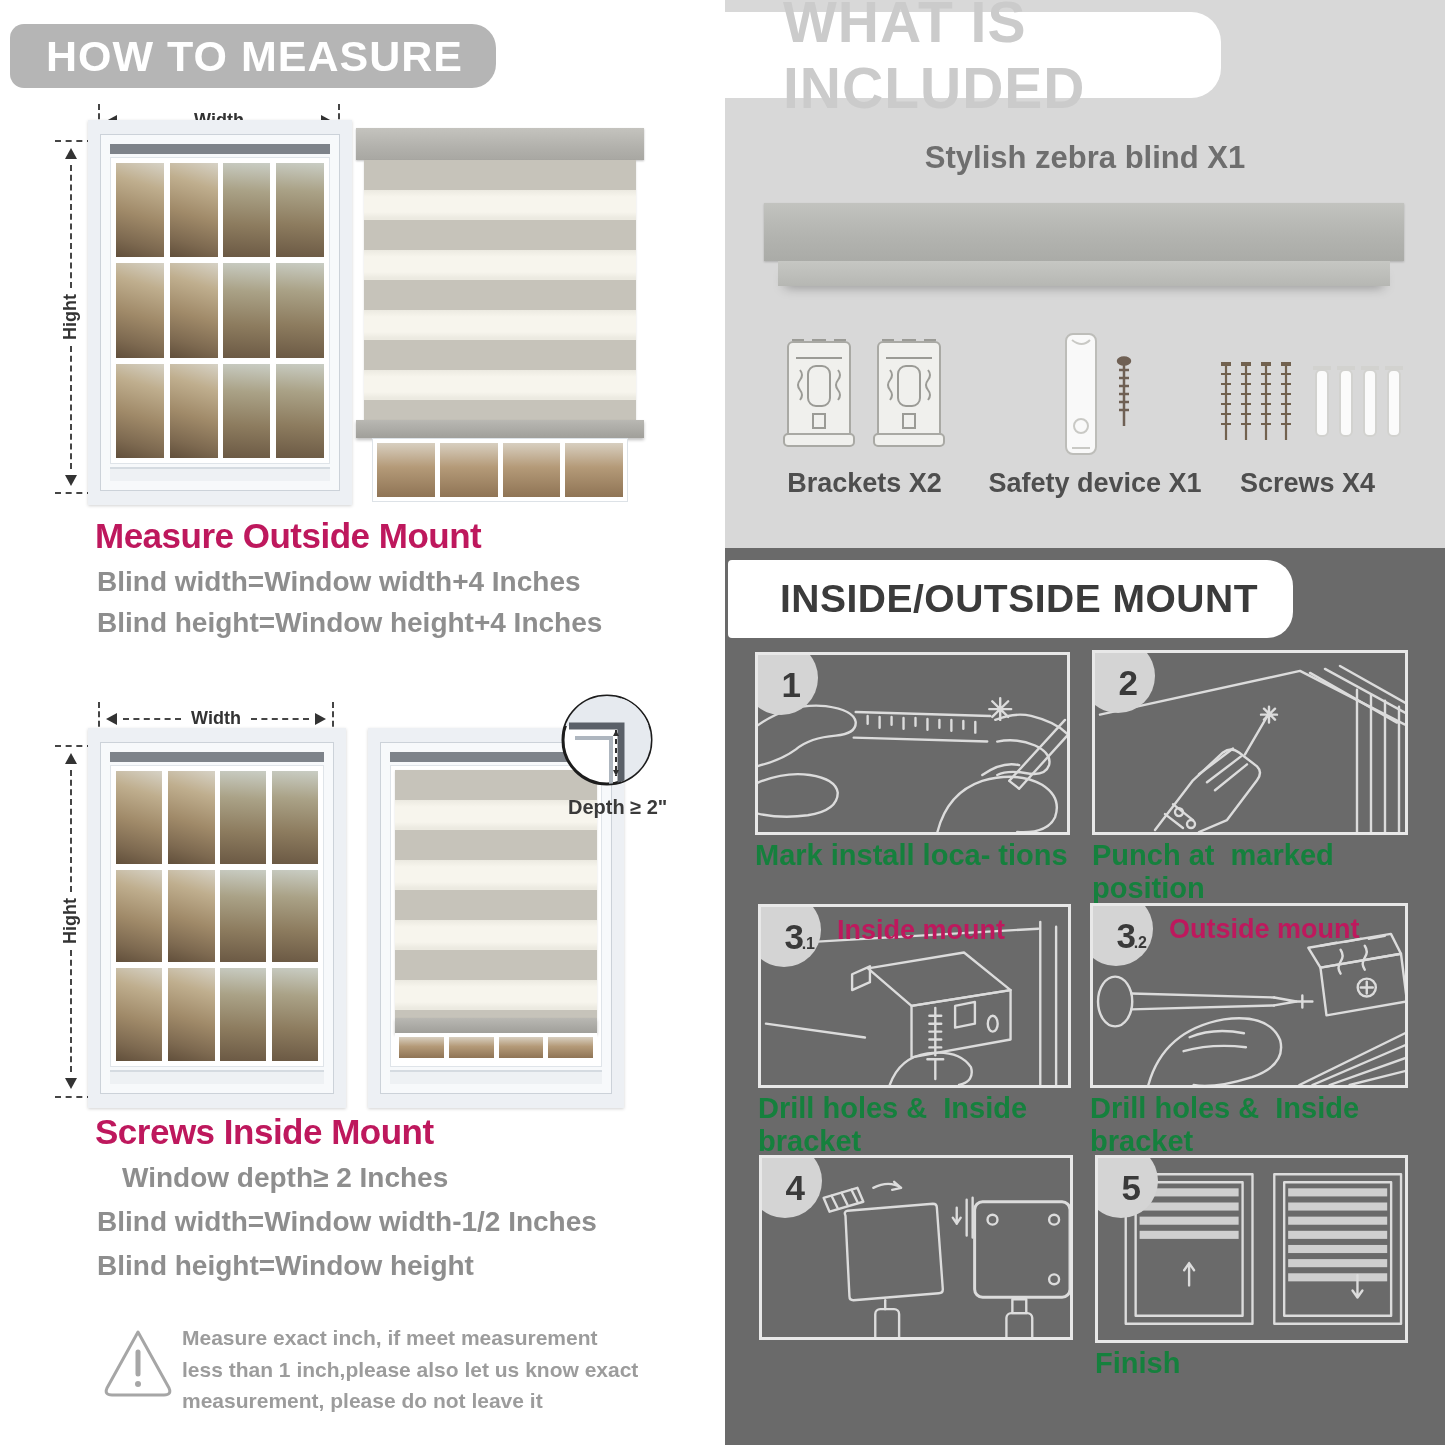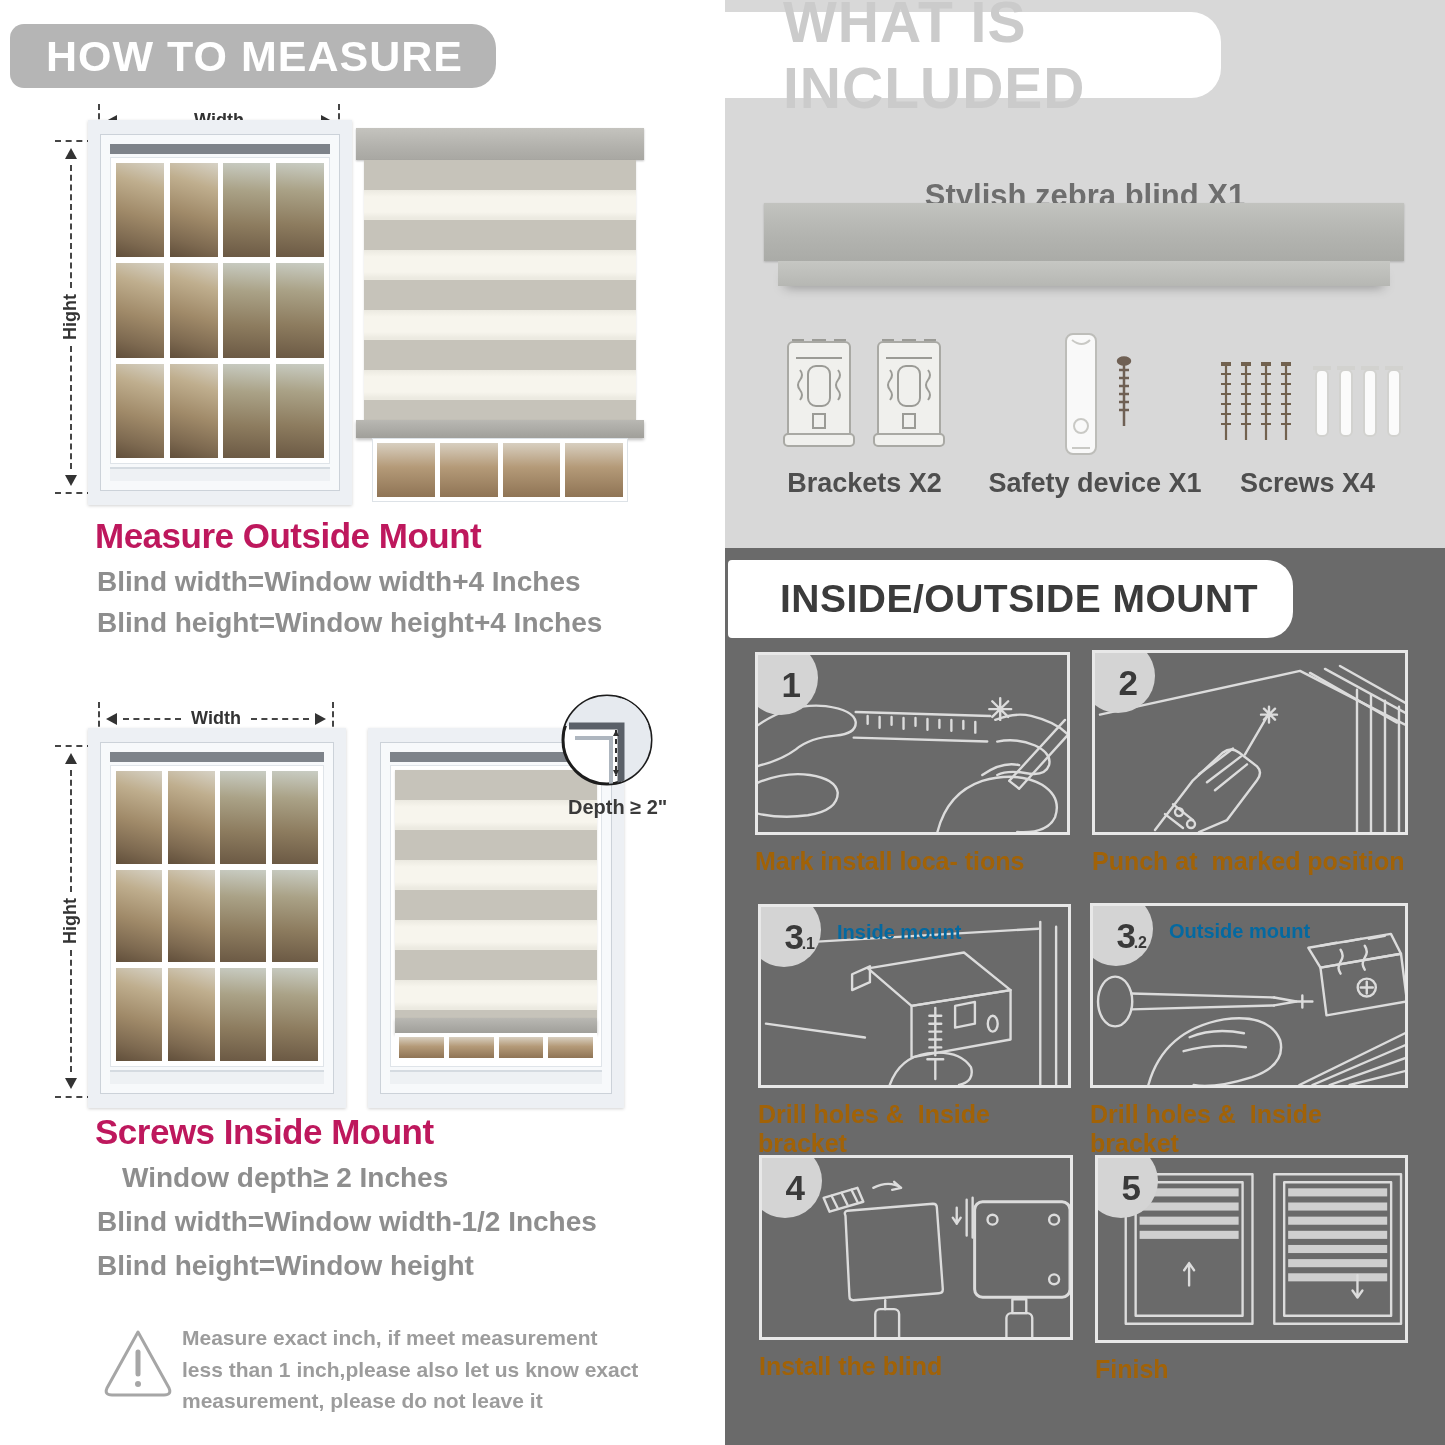--- a/index.html
+++ b/index.html
@@ -60,21 +60,21 @@
 
   .warn-text { color:#9c9c9c; font-size:21px; font-weight:bold; line-height:1.5; width:462px; }
 
   
   .included-bg { left:725px; top:0; width:720px; height:548px; background:#d8d8d8; }
   .included-title-box { left:725px; top:12px; width:496px; height:86px; background:#ffffff;
                         border-radius:0 30px 30px 0; display:flex; align-items:center;
                         padding-left:58px; box-sizing:border-box; }
   .included-title-box .t { color:#cbcbcb; font-size:57px; font-weight:bold; letter-spacing:1px; }
   .product-lbl { left:725px; top:140px; width:720px; text-align:center;
-                 color:#6e6e6e; font-size:31px; font-weight:bold;margin-top:38px; }
+                 color:#6e6e6e; font-size:31px; font-weight:bold; }
   .cassette-top { left:764px; top:203px; width:640px; height:58px;
                   background:linear-gradient(180deg,#c2c3bf 0%,#b3b4b0 55%,#aaaba7 100%);
                   box-shadow:0 1px 2px rgba(0,0,0,.2); }
   .cassette-lip { left:778px; top:261px; width:612px; height:25px;
                   background:linear-gradient(180deg,#c6c7c3 0%,#b6b7b3 100%);
                   box-shadow:0 8px 12px -7px rgba(0,0,0,.35); }
   .item-lbl { top:468px; text-align:center; color:#4e4e4e; font-size:27px; font-weight:bold; }
 
   .mount-bg { left:725px; top:548px; width:720px; height:897px; background:#6a6a6a; }
   .mount-title-box { left:728px; top:560px; width:565px; height:78px; background:#ffffff;
@@ -84,23 +84,23 @@
 
   .step { position:absolute; }
   .panel { position:relative; border:3px solid #e8e8e8; box-sizing:border-box; overflow:hidden; }
   .panel svg { display:block; width:100%; height:100%; }
   .badge { position:absolute; top:-14px; left:-14px; width:74px; height:74px;
            border-radius:50%; background:#d4d4d4; }
   .badge .num { position:absolute; right:17px; bottom:13px; color:#3a3a3a;
                 font-size:35px; font-weight:bold; line-height:1; }
   .badge .sub { position:absolute; right:6px; bottom:14px; color:#3a3a3a;
                 font-size:16px; font-weight:bold; }
-  .panel-label { position:absolute; left:76px; top:14px; color:#0369a1;
-                 font-size:20px; font-weight:bold; }
-  .caption { margin-top:12px; color:#a16207; font-size:25px; font-weight:bold; white-space:pre-wrap; }
+  .panel-label { position:absolute; left:76px; top:8px; color:#be185d;
+                 font-size:27px; font-weight:bold; }
+  .caption { margin-top:4px; color:#15803d; font-size:29px; font-weight:bold; white-space:pre-wrap; }
 
   .sketch { stroke:#dcdcdc; stroke-width:2.4; fill:none; stroke-linecap:round; stroke-linejoin:round; }
 </style>
 </head>
 <body>
 
 <div class="page">
 
   <div class="abs howto-box">
     <span class="t">HOW TO MEASURE</span>
@@ -454,21 +454,20 @@
           <rect x="246" y="156" width="26" height="30" rx="5"></rect>
           <rect x="252" y="142" width="14" height="14"></rect>
         </g>
       </svg>
       <div class="badge">
         <span class="num">4</span>
         <span class="sub"></span>
       </div>
       <div class="panel-label"></div>
     </div>
-    <div class="caption">Install the blind</div>
   </div>
 
   <div class="step" style="left:1095px;top:1155px;width:313px;">
     <div class="panel" style="width:313px;height:188px;">
       <svg viewBox="0 0 310 180" preserveAspectRatio="none">
         <g class="sketch">
           <rect x="28" y="16" width="128" height="148"></rect>
           <rect x="38" y="24" width="108" height="132"></rect>
           <rect x="178" y="16" width="128" height="148"></rect>
           <rect x="188" y="24" width="108" height="132"></rect>

